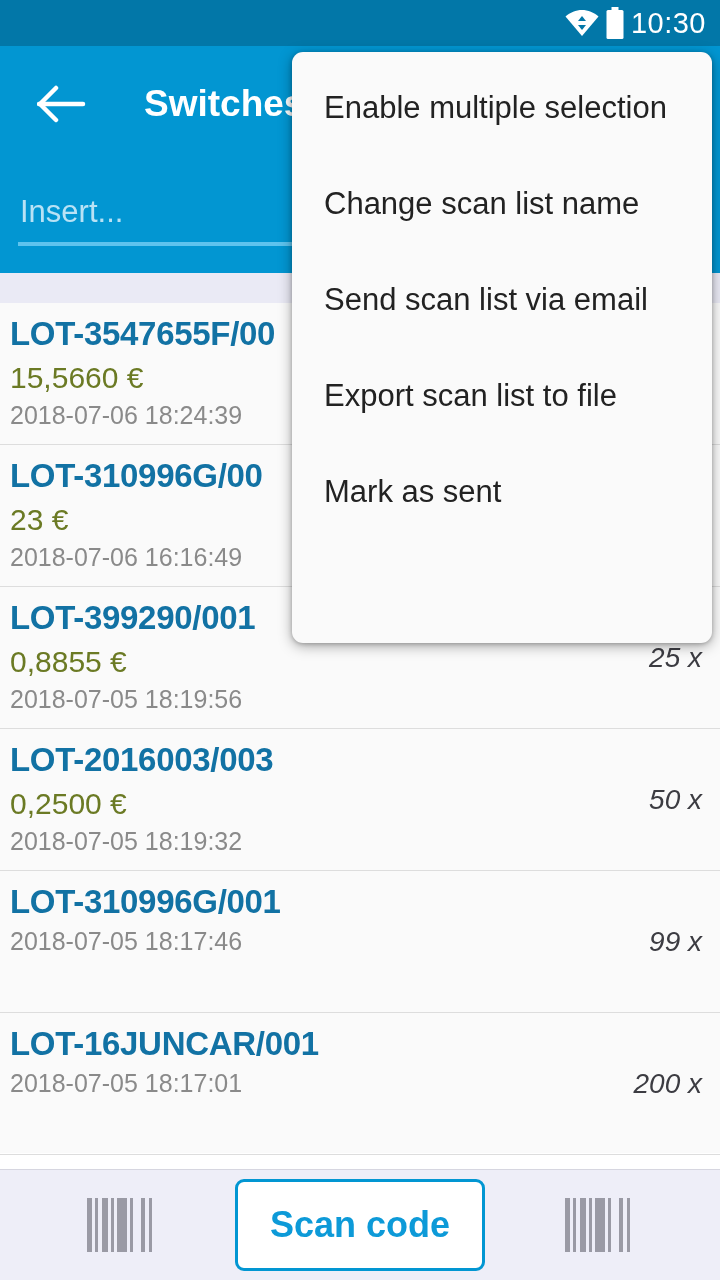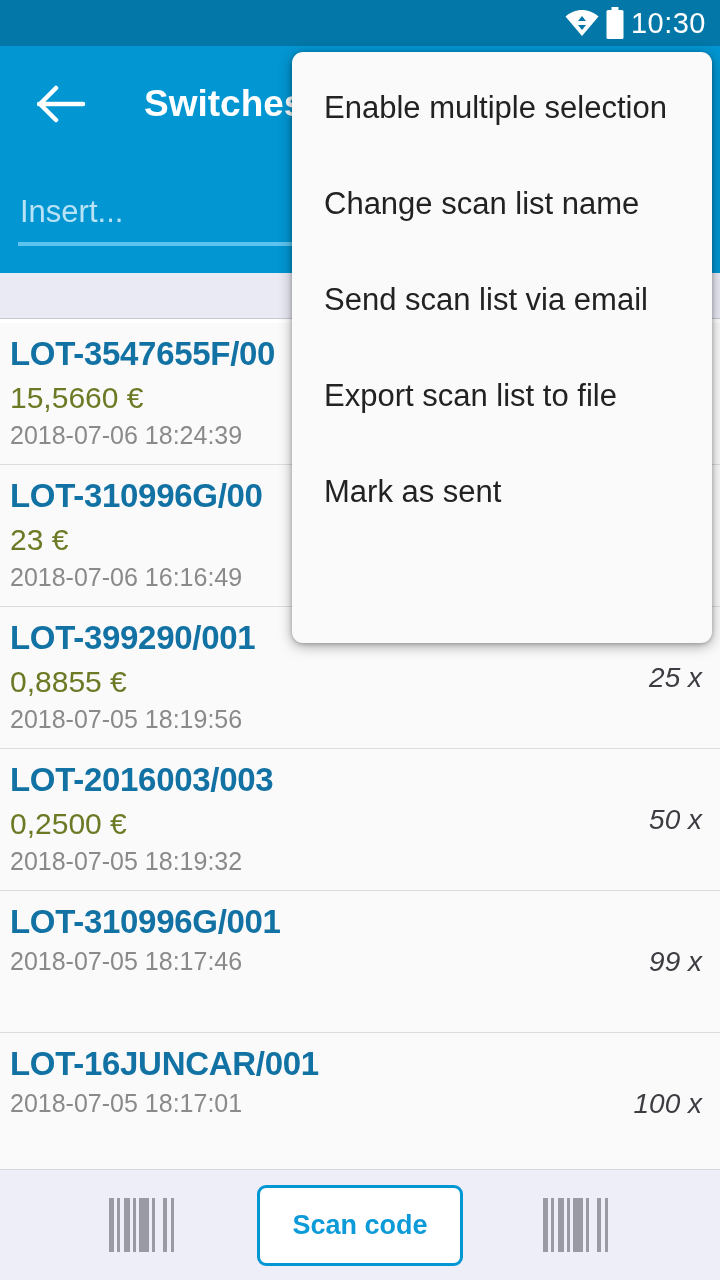--- a/index.html
+++ b/index.html
@@ -58,21 +58,21 @@
   .list-header{
     position:absolute; top:273px; left:0; width:720px; height:46px;
     background:#eaeaf5; border-bottom:1px solid #c9c9d2;
     display:flex; align-items:center; justify-content:flex-end;
     padding-right:20px;
   }
   .list-header-label{ color:#2196d8; font-size:27px; }
 
   
   .list{
-    position:absolute; top:323px; left:0; width:720px; height:850px;
+    position:absolute; top:303px; left:0; width:720px; height:850px;
     background:#fafafa;
   }
   .row{
     height:142px; position:relative;
     border-bottom:1px solid #dddddd;
     padding:12px 0 0 10px;
   }
   .row:last-child{ border-bottom:1px solid #dddddd; }
   .row-code{
     color:#1272a4; font-size:33px; font-weight:bold; letter-spacing:-0.3px;
@@ -91,21 +91,21 @@
 
   
   .bottombar{
     position:absolute; bottom:0; left:0; width:720px; height:111px;
     background:#eeeef8; border-top:1px solid #d6d6e0;
     display:flex; align-items:center; justify-content:center; gap:78px;
   }
   .barcode-icon{ display:flex; align-items:flex-end; height:54px; gap:4px; }
   .scan-btn{
     border:3px solid #0296d2; border-radius:9px; background:#ffffff;
-    color:#0d9ad8; font-size:27px; font-weight:bold;
+    color:#0d9ad8; font-size:36px; font-weight:bold;
     padding:22px 32px; cursor:pointer;
     font-family:"Liberation Sans", sans-serif;
   }
 
   
   .scrim{ position:absolute; inset:0; background:transparent; }
   .menu{
     position:absolute; left:292px; top:52px; width:420px; height:591px;
     background:#fafafa;
     box-shadow:0 3px 14px rgba(0,0,0,0.34), 0 1px 4px rgba(0,0,0,0.22);
@@ -183,21 +183,21 @@
     <div class="row-qty">50 x</div>
   </div>
   <div class="row">
     <div class="row-code">LOT-310996G/001</div>
     <div class="row-date">2018-07-05 18:17:46</div>
     <div class="row-qty">99 x</div>
   </div>
   <div class="row">
     <div class="row-code">LOT-16JUNCAR/001</div>
     <div class="row-date">2018-07-05 18:17:01</div>
-    <div class="row-qty">100 x</div>
+    <div class="row-qty">200 x</div>
   </div>
 </div>
 
 <div class="bottombar">
   <span class="barcode-icon">
     <svg width="72" height="54" viewBox="0 0 72 54">
       <rect x="2" y="0" width="5" height="54" fill="#9a9aa5"></rect>
       <rect x="10" y="0" width="3" height="54" fill="#9a9aa5"></rect>
       <rect x="17" y="0" width="6" height="54" fill="#9a9aa5"></rect>
       <rect x="26" y="0" width="3" height="54" fill="#9a9aa5"></rect>

